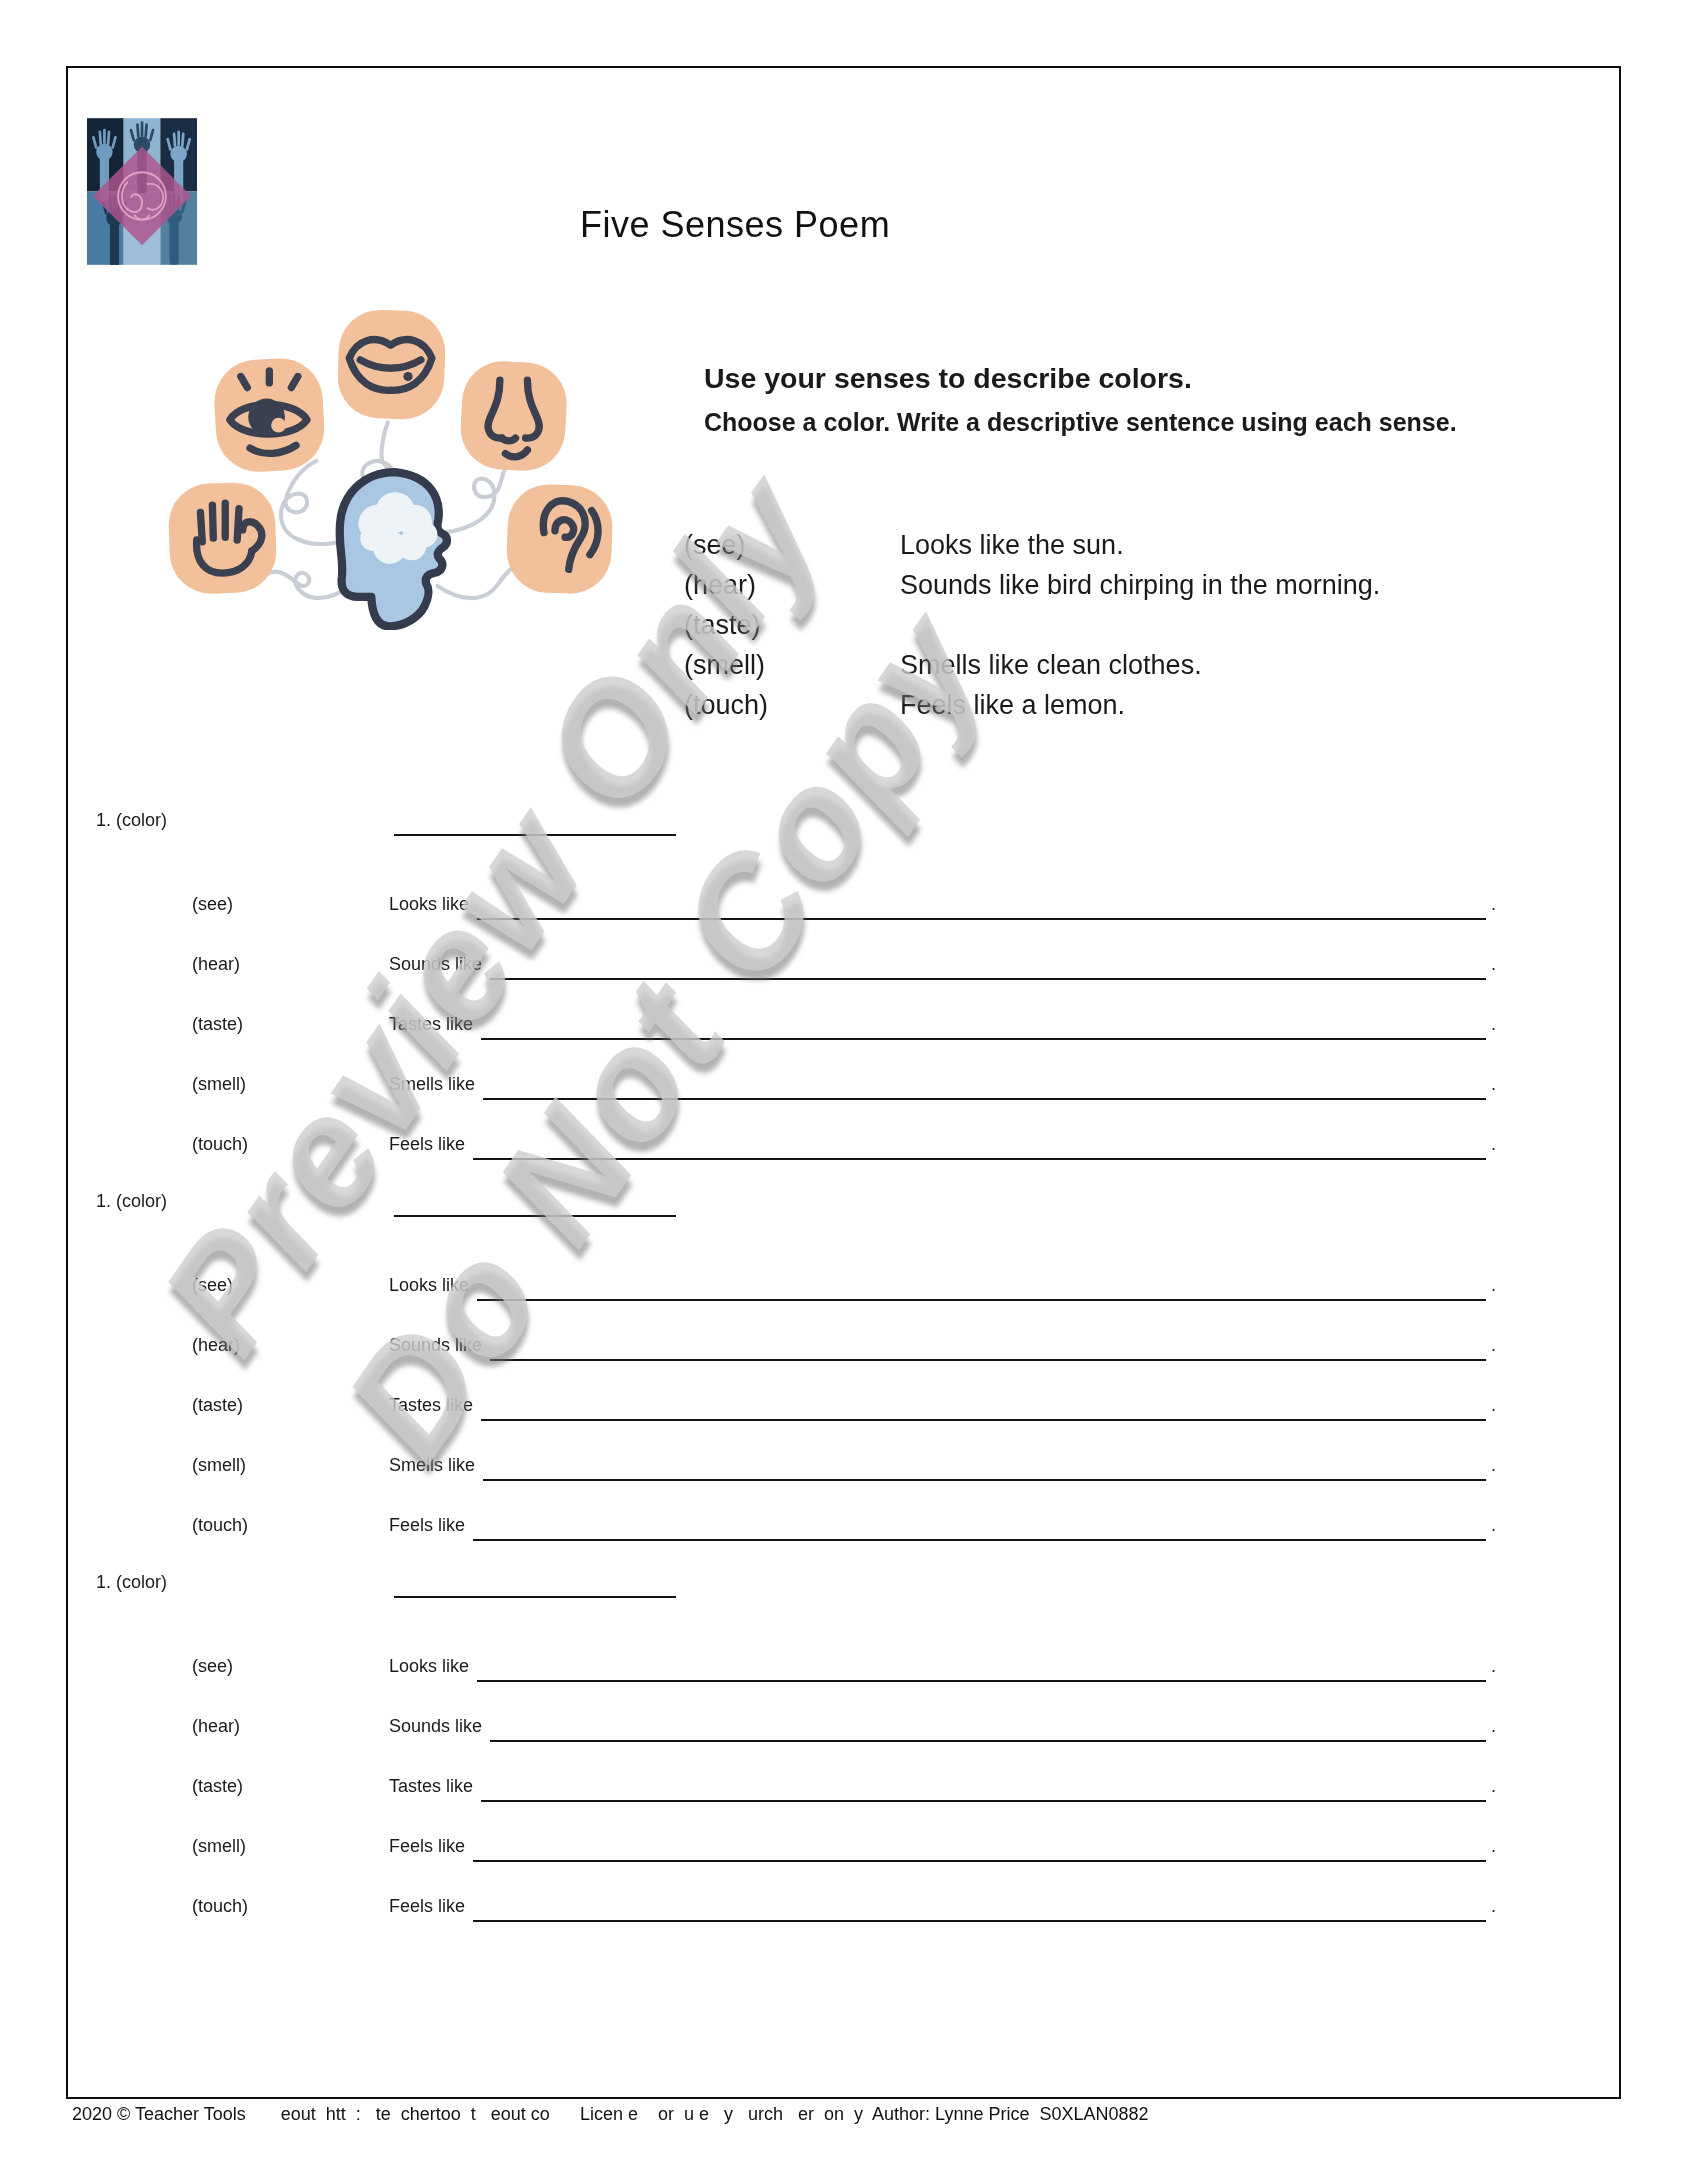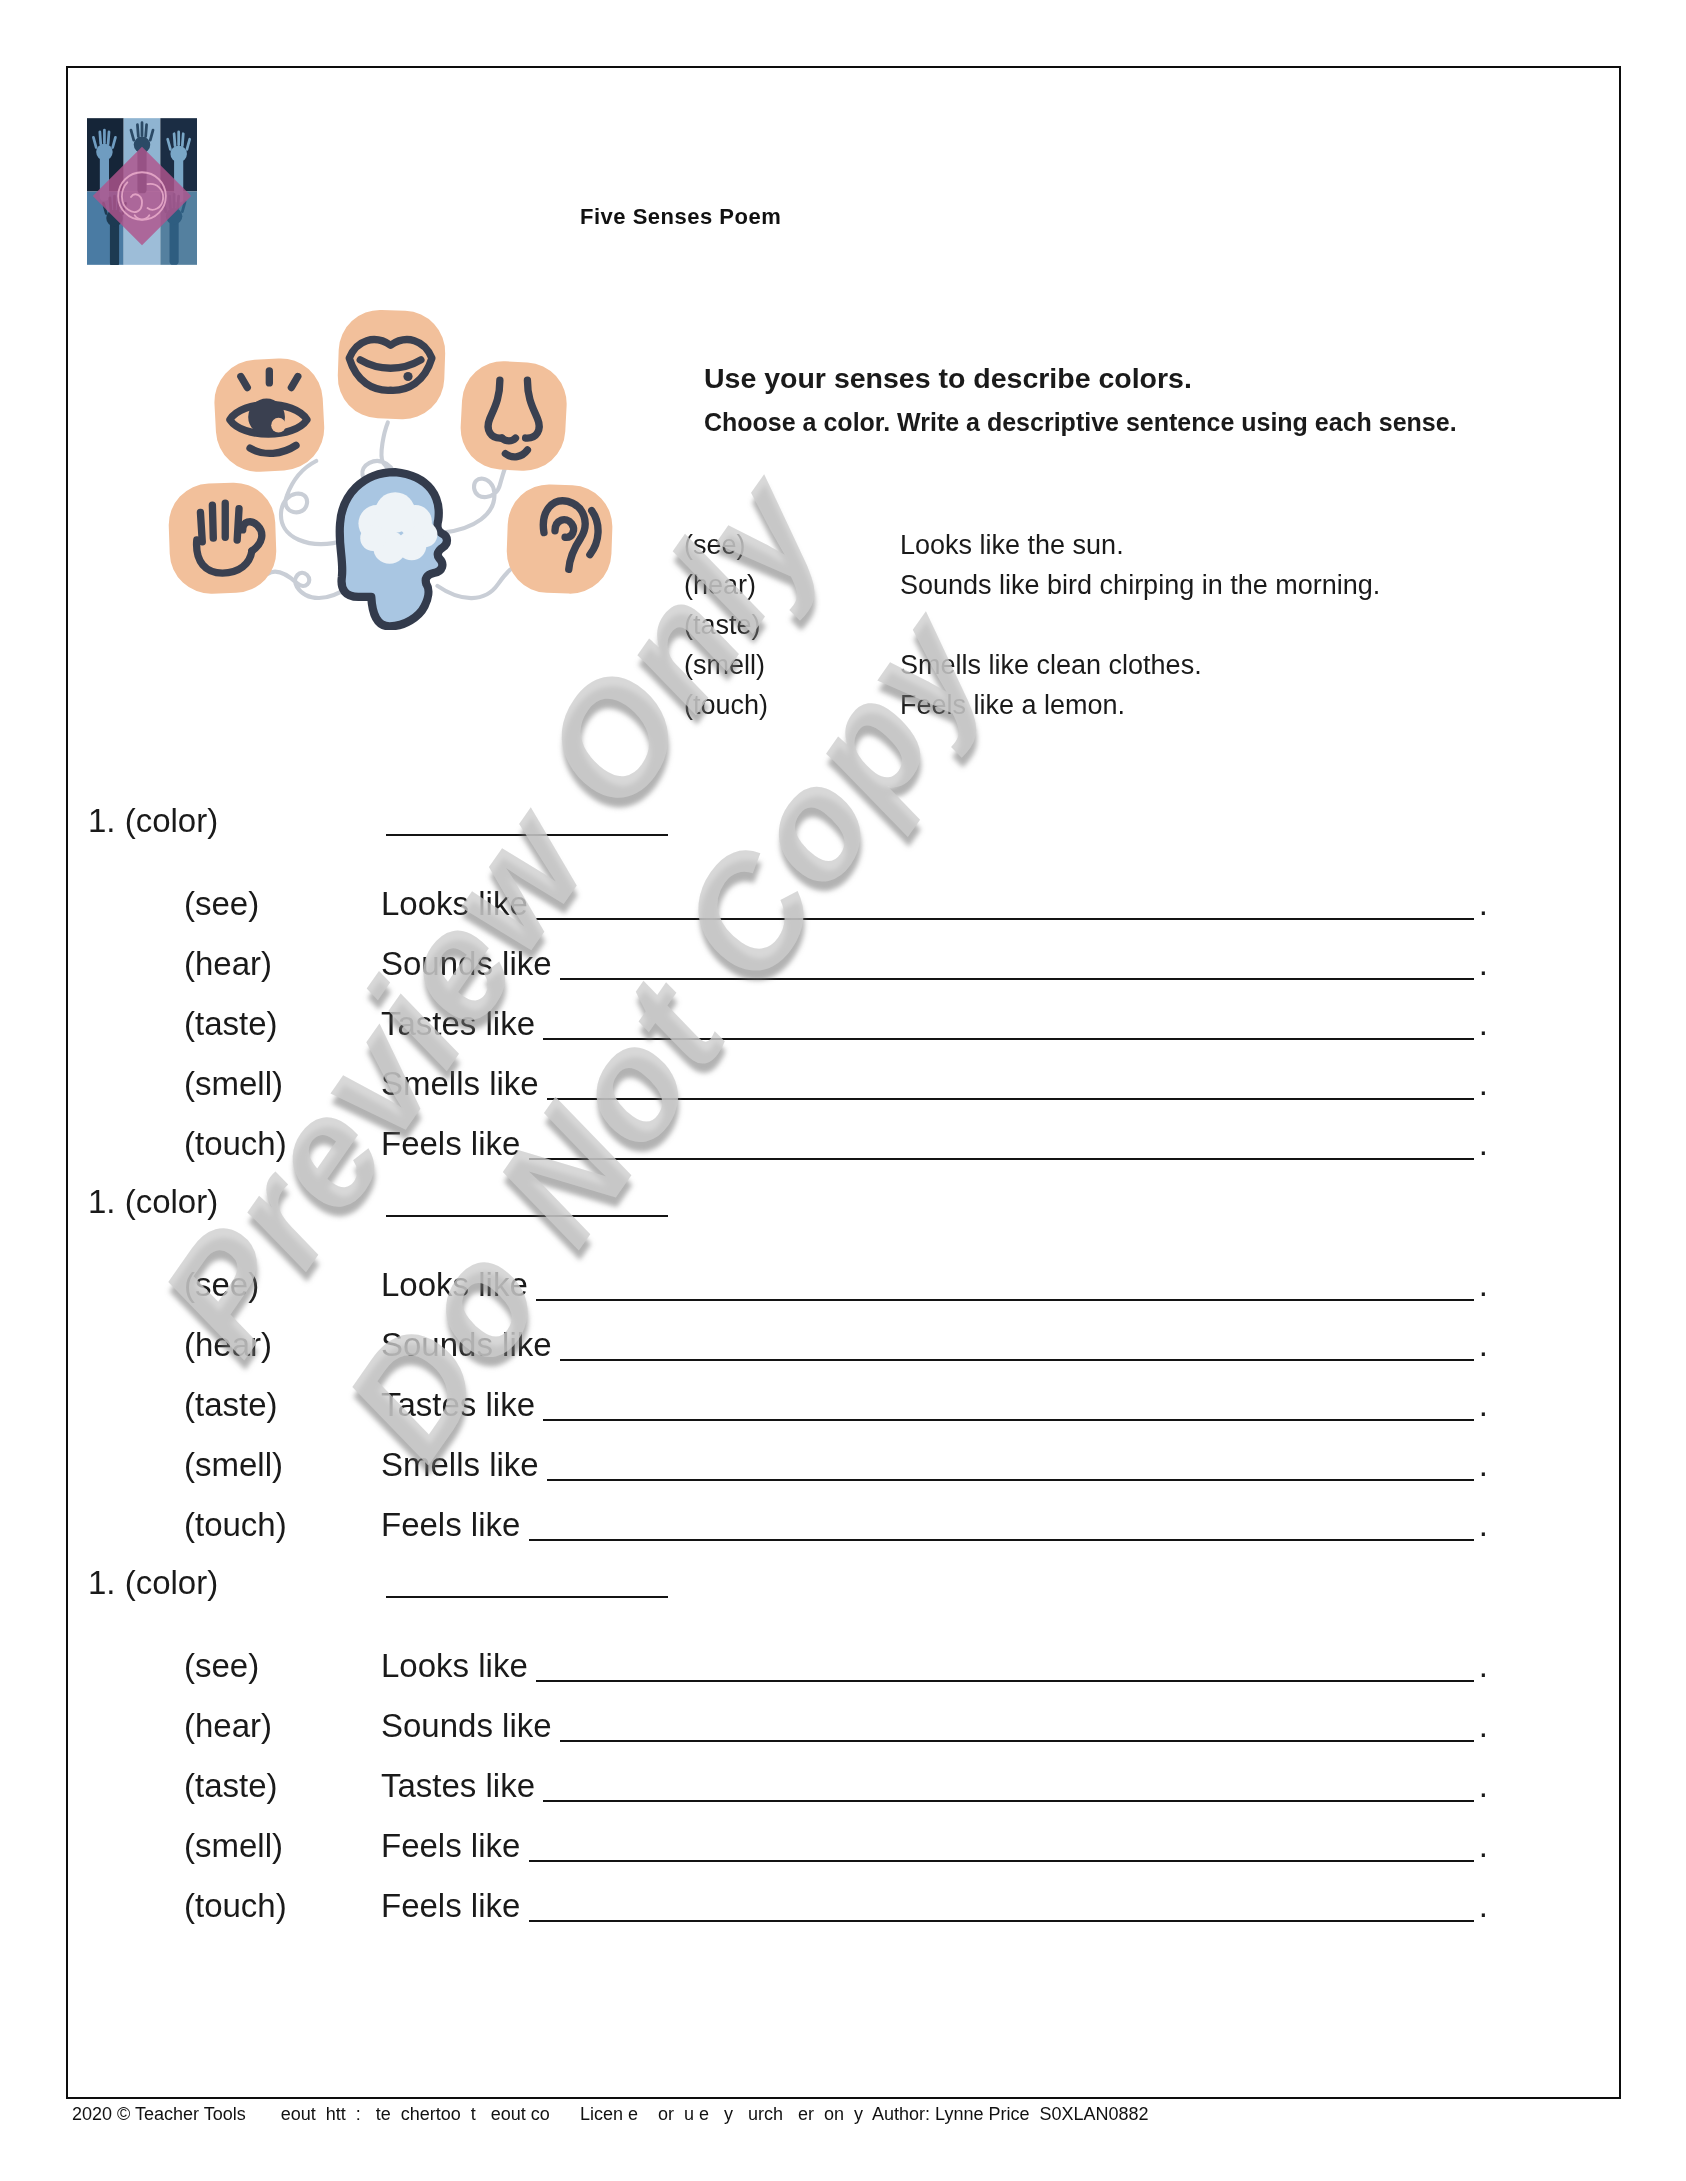--- a/index.html
+++ b/index.html
@@ -8,39 +8,39 @@
     font-family:"Liberation Sans",sans-serif;color:#1a1a1a;
   }
   .page-border{
     position:absolute;left:66px;top:66px;width:1551px;height:2029px;
     border:2.8px solid #0d0d0d;background:transparent;
   }
   
   .logo{position:absolute;left:87px;top:118px;width:110px;height:147px;}
   
   .title{
-    position:absolute;left:580px;top:204px;font-size:22px;font-weight:bold;
+    position:absolute;left:580px;top:204px;font-size:36px;font-weight:normal;
     letter-spacing:0.5px;color:#111;
   }
   
   .illustration{position:absolute;left:158px;top:292px;width:478px;height:338px;}
   .ic{fill:none;stroke:#3a4050;stroke-width:8;stroke-linecap:round;stroke-linejoin:round;}
   .conn{fill:none;stroke:#c9ced6;stroke-width:4.5;stroke-linecap:round;}
   
   .instructions{position:absolute;left:684px;top:362px;width:918px;margin-left:20px;}
   .instr-heading{font-size:28.5px;font-weight:bold;margin:0 0 11px 0;}
   .instr-line{font-size:25px;font-weight:bold;margin:0 0 7.3px 0;line-height:33px;}
   .example{position:absolute;left:684px;top:525px;width:918px;font-size:27px;}
   .ex-header{display:flex;line-height:40px;}
   .ex-label{font-weight:bold;width:315px;}
   .ex-color{font-weight:bold;}
   .ex-row{display:flex;line-height:40px;}
   .ex-sense{width:216px;}
   
-  .section{position:absolute;left:88px;width:1400px;font-size:33px;}
+  .section{position:absolute;left:96px;width:1400px;font-size:18px;}
   .color-row{display:flex;align-items:flex-end;height:39px;margin-bottom:24px;}
   .c-label{width:298px;line-height:31px;}
   .c-line{width:282px;border-bottom:2.8px solid #141414;height:0.9px;}
   .s-row{display:flex;align-items:flex-end;height:60px;margin-left:96px;}
   .s-label{width:197px;line-height:32px;}
   .s-phrase{line-height:32px;}
   .w-line{flex:1 1 auto;border-bottom:2.8px solid #141414;height:0.9px;margin-left:8.3px;}
   .dot{line-height:32px;margin-left:4.6px;}
   
   .watermark{

